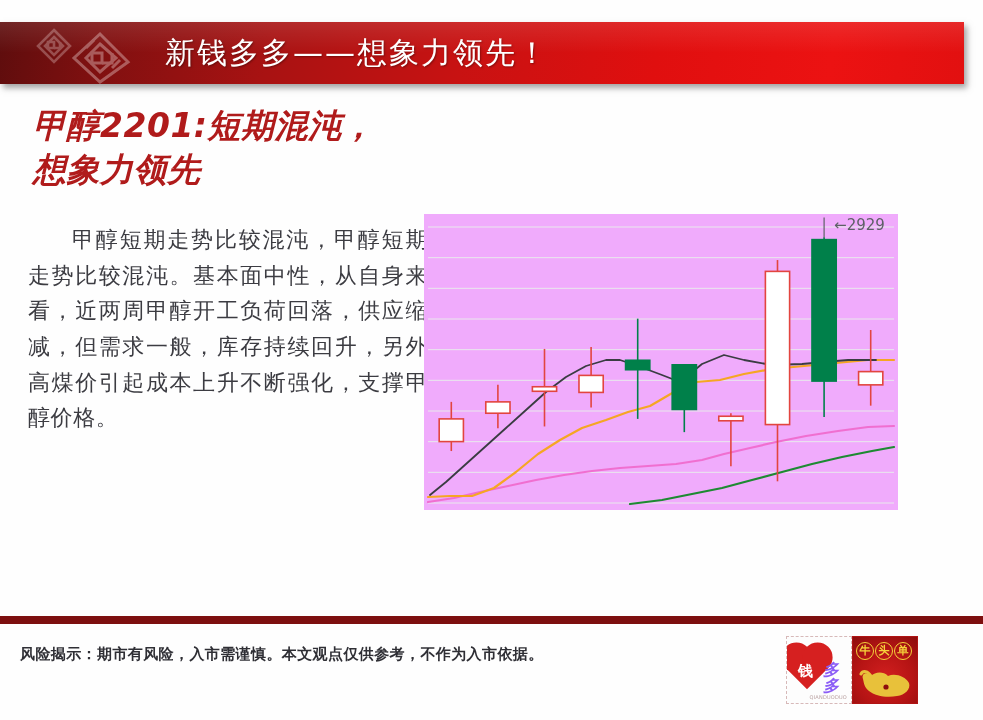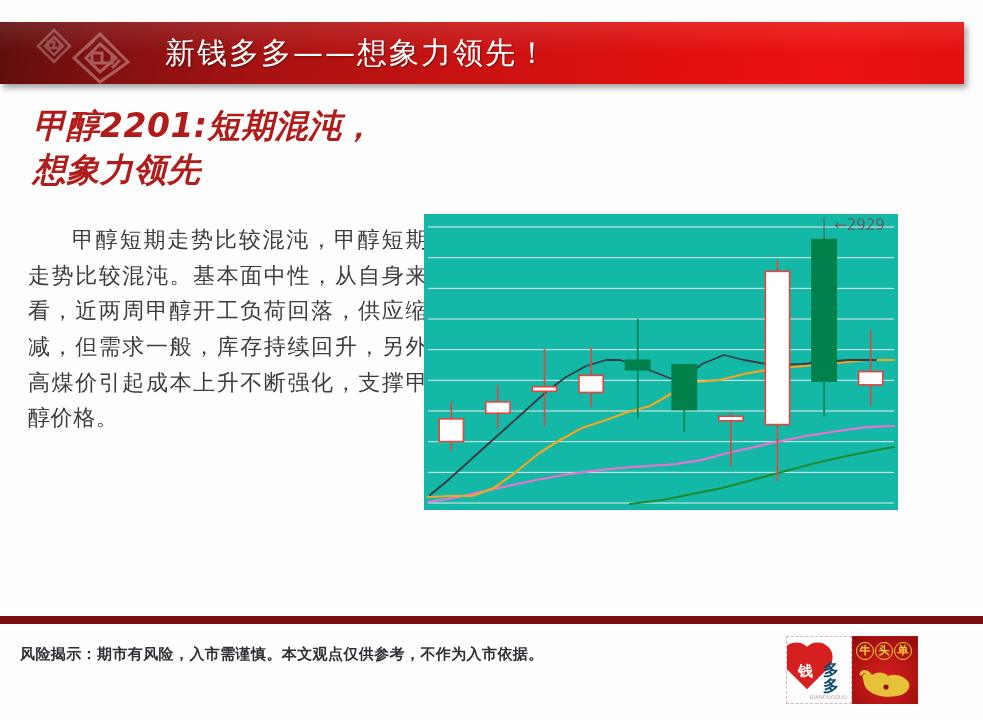--- a/index.html
+++ b/index.html
@@ -46,21 +46,21 @@
   
   .body-text{
     position:absolute;left:28px;top:222px;width:400px;
     color:#3c3c42;font-size:22px;line-height:1.62;
     text-align:justify;text-indent:2em;letter-spacing:.6px;
   }
 
   
   .chart-wrap{
     position:absolute;left:424px;top:214px;width:474px;height:296px;
-    background:#14b8a6;
+    background:#f0abfc;
   }
   .chart-svg{display:block;width:474px;height:296px;}
 
   
   .footer-rule{
     position:absolute;left:0;top:616px;width:983px;height:8px;
     background:#7d0f0f;
   }
   .footer-note{
     position:absolute;left:20px;top:645px;
@@ -85,22 +85,22 @@
   .heart::before,.heart::after{
     content:"";position:absolute;width:30px;height:30px;background:#d62020;border-radius:50%;
   }
   .heart::before{top:-15px;left:0;}
   .heart::after{top:0;left:15px;}
   .heart-char{
     position:absolute;left:11px;top:27px;z-index:3;color:#fff;font-size:15px;
     font-weight:700;line-height:1;
   }
   .qian-tail{
-    position:absolute;left:36px;top:25px;z-index:3;color:#0c4a6e;font-size:16px;
-    font-weight:700;letter-spacing:-1px;line-height:1;
+    position:absolute;left:36px;top:25px;z-index:3;color:#8b5cf6;font-size:16px;
+    font-weight:700;letter-spacing:-1px;line-height:1;font-style:italic;
   }
   .logo-left-sub{
     position:absolute;right:4px;bottom:3px;font-size:5px;color:#b9a0a0;letter-spacing:.2px;
   }
   .niu-row{
     position:absolute;left:3px;top:5px;width:60px;display:flex;gap:1px;z-index:3;
   }
   .niu-circ{
     width:18px;height:18px;border-radius:50%;border:1.4px solid #f6d23a;
     color:#f6d23a;font-size:11px;font-weight:700;line-height:15px;text-align:center;

